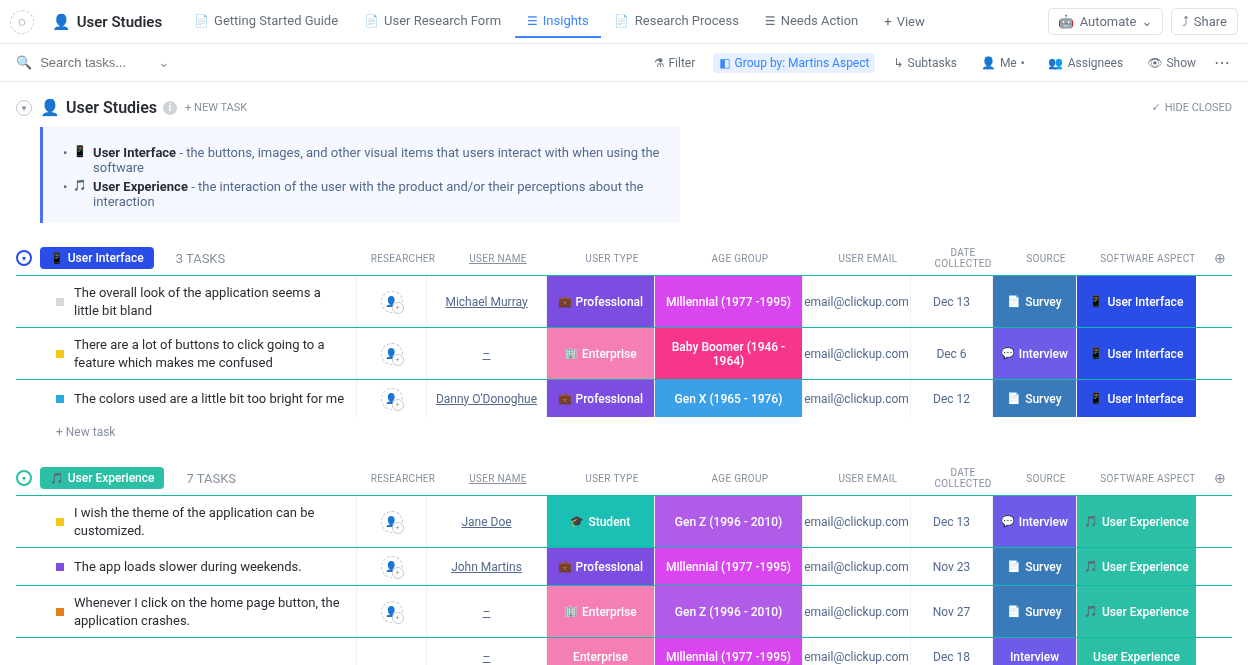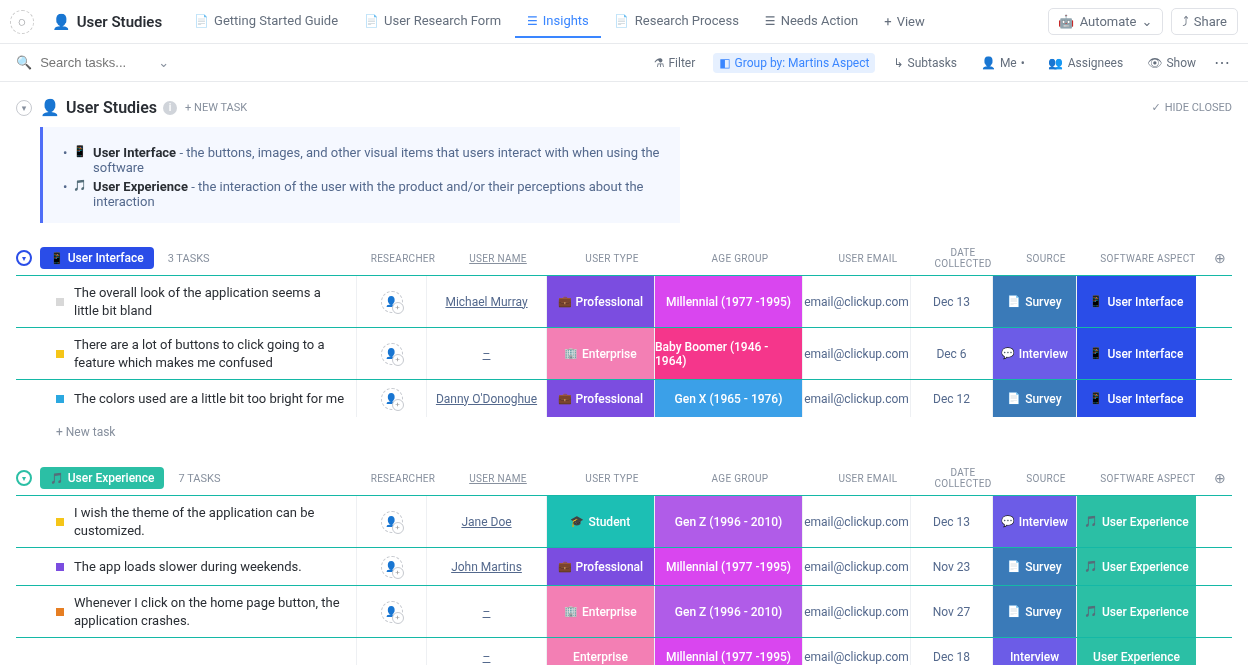--- a/index.html
+++ b/index.html
@@ -39,21 +39,21 @@
     .desc-box { margin-left: 24px; border-left: 3px solid #4f6ef7; background: #f5f8ff; padding: 14px 20px; max-width: 640px; margin-bottom: 24px; }
     .desc-intro { color: #54698d; margin-bottom: 14px; }
     .desc-item { display: flex; align-items: flex-start; gap: 6px; color: #54698d; margin-top: 4px; }
     .bullet { color: #54698d; }
     .desc-item b { color: #2a2e34; }
     
     
     .group-row { display: flex; align-items: center; margin-bottom: 6px; }
     .group-collapse { width: 16px; height: 16px; border: 2px solid; border-radius: 50%; display: flex; align-items: center; justify-content: center; font-size: 8px; cursor: pointer; margin-right: 8px; }
     .group-badge { padding: 4px 10px; border-radius: 4px; color: #fff; font-weight: 500; font-size: 12px; display: flex; align-items: center; gap: 4px; }
-    .task-count { margin-left: 14px; color: #87909e; font-size: 11px; text-transform: uppercase; }
+    .task-count { margin-left: 22px; color: #87909e; font-size: 13px; text-transform: uppercase; }
     
     
     .col-headers { display: flex; align-items: center; font-size: 10px; color: #87909e; text-transform: uppercase; letter-spacing: 0.3px; }
     .col-headers > div { text-align: center; }
     .add-col { width: 24px; text-align: center; cursor: pointer; font-size: 14px; color: #87909e; }
     
     
     .w-task { width: 340px; }
     .w-researcher { width: 70px; }
     .w-username { width: 120px; text-decoration: underline; }
@@ -69,21 +69,21 @@
     .task-cell { display: flex; align-items: center; justify-content: center; font-size: 12px; color: #54698d; border-left: 1px solid #eef0f3; }
     .task-title-cell { display: flex; align-items: center; padding: 8px 8px 8px 40px; gap: 10px; line-height: 1.35; color: #2a2e34; border-left: none; }
     .status-sq { width: 8px; height: 8px; flex-shrink: 0; }
     .avatar-dashed { width: 22px; height: 22px; border: 1px dashed #c6c9cf; border-radius: 50%; display: flex; align-items: center; justify-content: center; font-size: 10px; color: #c6c9cf; position: relative; }
     .avatar-dashed::after { content: "+"; position: absolute; bottom: -2px; right: -2px; background: #fff; border: 1px solid #c6c9cf; border-radius: 50%; width: 10px; height: 10px; font-size: 8px; line-height: 9px; text-align: center; color: #999; }
     .chip { width: 100%; height: 100%; display: flex; align-items: center; justify-content: center; color: #fff; font-size: 12px; font-weight: 500; gap: 4px; }
     .chip-professional { background: #7b4de0; }
     .chip-enterprise { background: #f37fb4; }
     .chip-student { background: #1cbfb4; }
     .chip-millennial { background: #d946ef; }
-    .chip-babyboomer { background: #f5368b; }
+    .chip-babyboomer { background: #f5368b; text-align: center; }
     .chip-genx { background: #3ba0e8; }
     .chip-genz { background: #b05ce8; }
     .chip-survey { background: #3a7ab8; }
     .chip-interview { background: #6c5ce7; }
     .chip-ui { background: #2a4de8; }
     .chip-ux { background: #2bbfa5; }
     .new-task-row { padding: 8px 40px; color: #87909e; font-size: 12px; cursor: pointer; }
     
     .group-block { margin-bottom: 20px; }
     .icon-emoji { font-size: 11px; }

